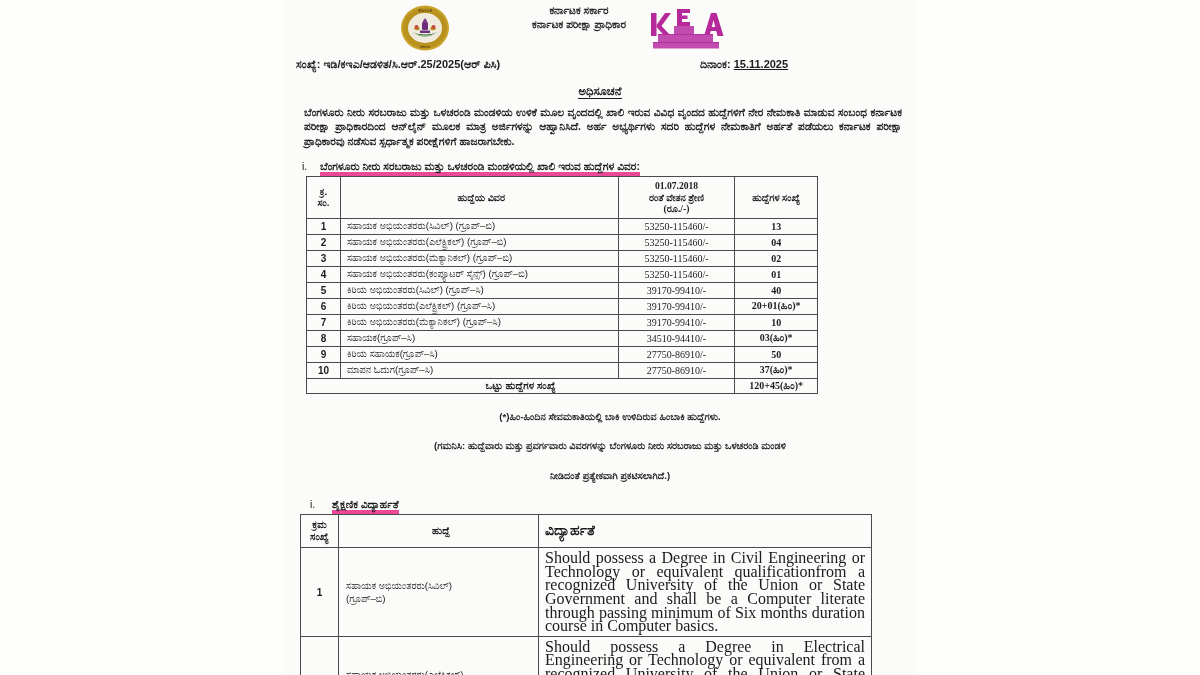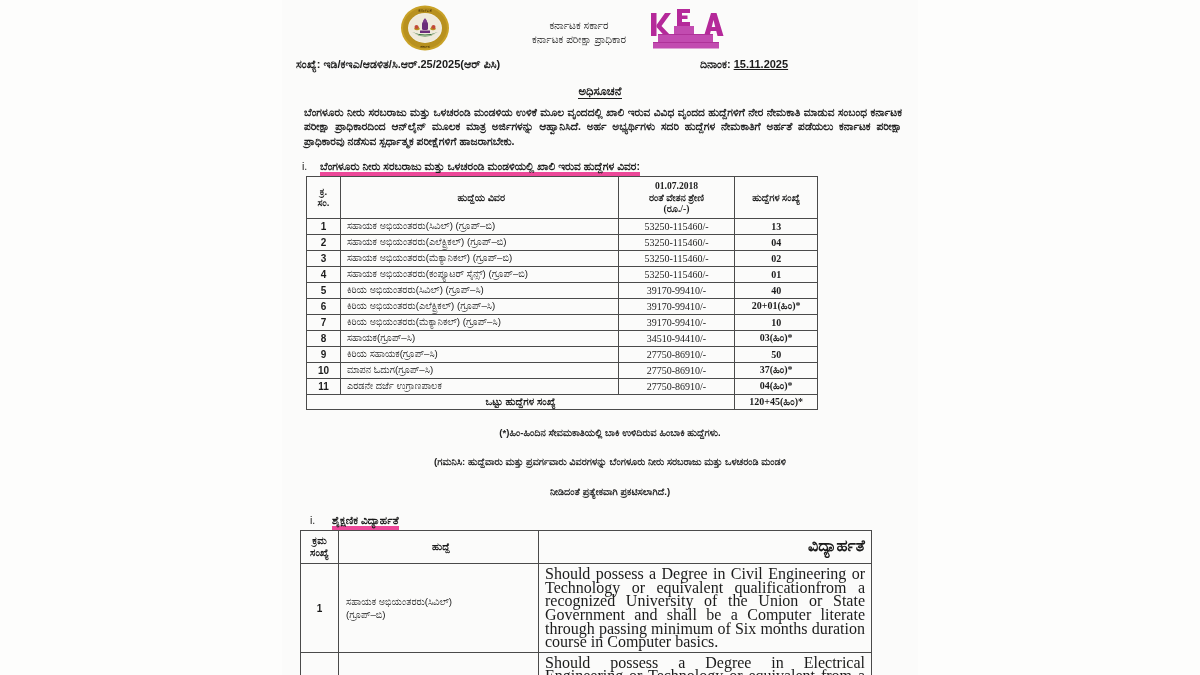--- a/index.html
+++ b/index.html
@@ -34,26 +34,26 @@
     position: relative;
     height: 58px;
   }
   .emblem {
     position: absolute;
     left: 118px; top: 3px;
     width: 50px; height: 50px;
   }
   .hdr-text {
     position: absolute;
-    left: 172px; top: 18px;
+    left: 172px; top: 3px;
     width: 250px;
     text-align: center;
     font-family: "Liberation Sans", sans-serif;
     font-size: 10.5px;
-    font-weight: 400;
+    font-weight: 700;
     line-height: 14px;
     color: #2a2a2a;
   }
   .kea {
     position: absolute;
     left: 366px; top: 6px;
     width: 76px; height: 46px;
   }
 
   .refline {
@@ -301,26 +301,20 @@
             <td class="c-desc">ಕಿರಿಯ ಸಹಾಯಕ(ಗ್ರೂಪ್‌–ಸಿ)</td>
             <td class="c-pay">27750-86910/-</td>
             <td class="c-cnt">50</td>
           </tr>
           <tr>
             <td class="c-sl">10</td>
             <td class="c-desc">ಮಾಪನ ಓದುಗ(ಗ್ರೂಪ್‌–ಸಿ)</td>
             <td class="c-pay">27750-86910/-</td>
             <td class="c-cnt">37(ಹಿಂ)*</td>
           </tr>
-          <tr>
-            <td class="c-sl">11</td>
-            <td class="c-desc">ಎರಡನೇ ದರ್ಜೆ ಉಗ್ರಾಣಪಾಲಕ</td>
-            <td class="c-pay">27750-86910/-</td>
-            <td class="c-cnt">04(ಹಿಂ)*</td>
-          </tr>
         </tbody>
       <tfoot>
         <tr>
           <td class="total-label" colspan="3">ಒಟ್ಟು ಹುದ್ದೆಗಳ ಸಂಖ್ಯೆ</td>
           <td class="c-cnt">120+45(ಹಿಂ)*</td>
         </tr>
       </tfoot>
     </table>
 
     <div class="foot">
@@ -335,21 +329,21 @@
     </div>
 
     <table class="t2">
       <thead>
         <tr>
           <th class="q-sl">
             <div>ಕ್ರಮ</div>
             <div>ಸಂಖ್ಯೆ</div>
           </th>
           <th class="q-post">ಹುದ್ದೆ</th>
-          <th class="q-desc" style="text-align:right;font-family:Liberation Mono, monospace;font-size:16px;">ವಿದ್ಯಾರ್ಹತೆ</th>
+          <th class="q-desc" style="text-align:left;font-family:Liberation Serif, serif;font-size:14px;">ವಿದ್ಯಾರ್ಹತೆ</th>
         </tr>
       </thead>
       <tbody id="t2-body">
           <tr>
             <td class="q-sl">1</td>
             <td class="q-post">
               <div>ಸಹಾಯಕ ಅಭಿಯಂತರರು(ಸಿವಿಲ್)</div>
               <div>(ಗ್ರೂಪ್‌–ಬಿ)</div>
             </td>
             <td class="q-desc">Should possess a Degree in Civil Engineering or Technology or equivalent qualificationfrom a recognized University of the Union or State Government and shall be a Computer literate through passing minimum of Six months duration course in Computer basics.</td>

